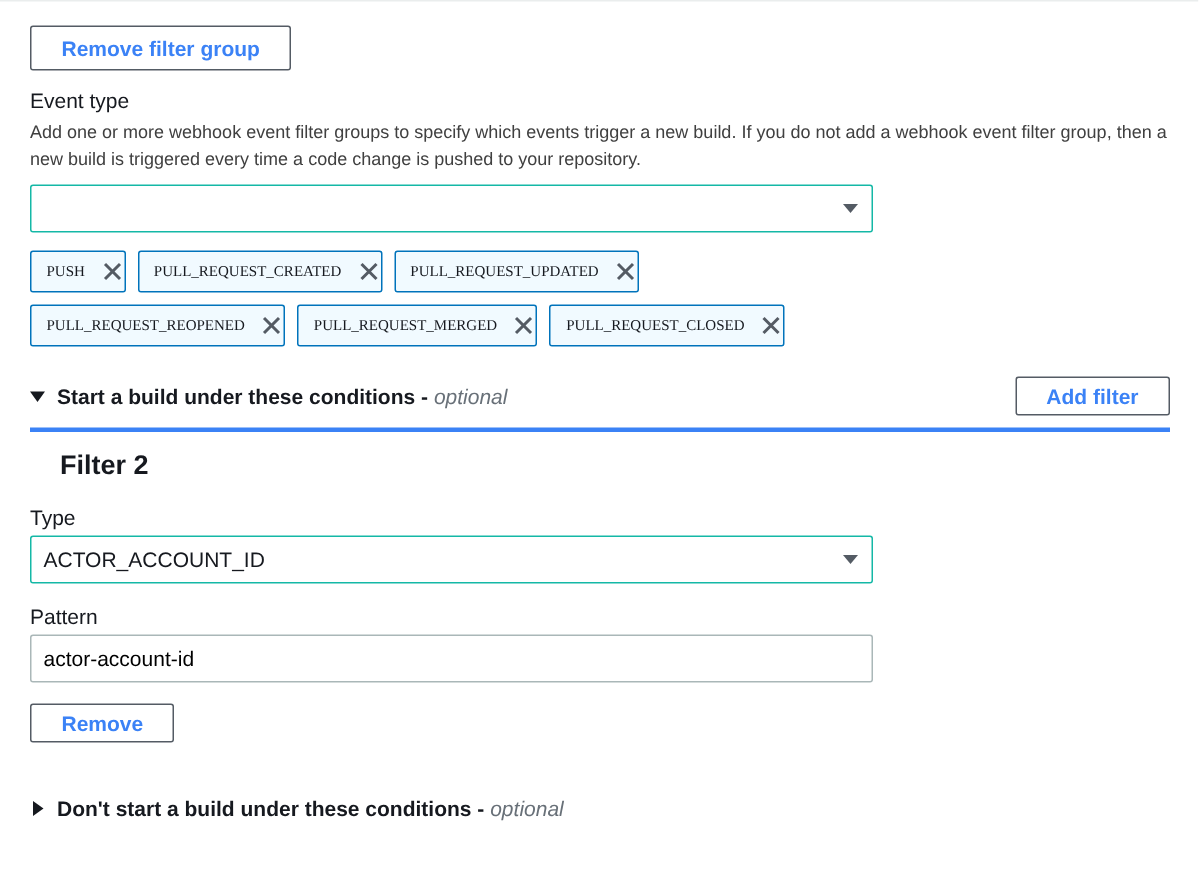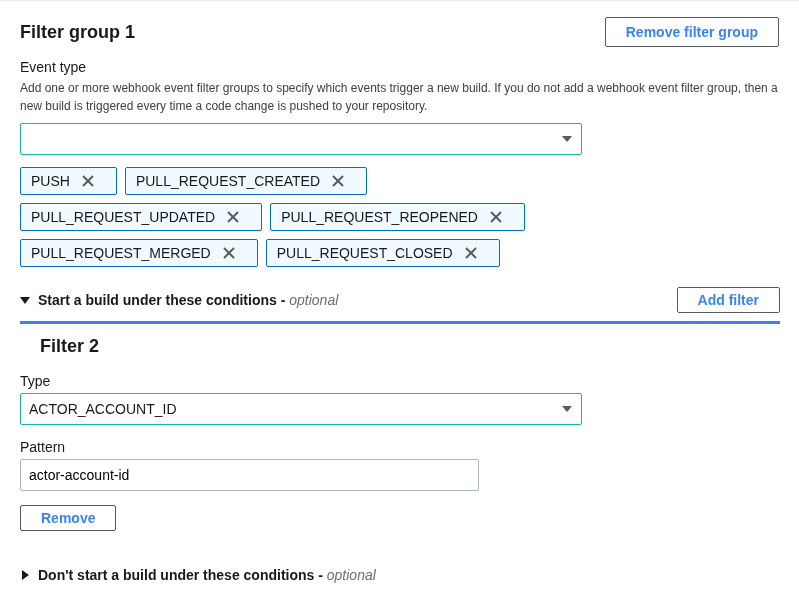--- a/index.html
+++ b/index.html
@@ -97,23 +97,24 @@
       gap: 8px;
       margin-bottom: 20px;
       max-width: 562px;
     }
     .token {
       display: inline-flex;
       align-items: center;
       background: #f1faff;
       border: 1px solid #0073bb;
       border-radius: 2px;
-      padding: 5px 20px 5px 10px;
-      font-size: 14px;
-      color: #16191f;
+      padding: 5px 0 5px 10px;
+      font-size: 10px;
+      color: #16191f;
+      font-family: Liberation Serif, serif;
     }
     .token-label {
       margin-right: 10px;
     }
     .token-close {
       display: inline-flex;
       align-items: center;
       justify-content: center;
       cursor: pointer;
       width: 16px;
@@ -167,21 +168,21 @@
     .filter-title {
       font-size: 18px;
       font-weight: 700;
       margin-bottom: 16px;
       padding-left: 20px;
     }
     .form-row {
       margin-bottom: 14px;
     }
     .text-input {
-      width: 459px;
+      width: 562px;
       height: 32px;
       border: 1px solid #aab7b8;
       border-radius: 2px;
       padding: 4px 8px;
       font-size: 14px;
       font-family: inherit;
     }
     .remove-row {
       margin-bottom: 28px;
     }
@@ -191,21 +192,20 @@
       cursor: pointer;
       gap: 8px;
       padding-top: 8px;
     }
   </style>
 </head>
 <body>
 
 <div class="container">
   <div class="header-row">
-    <div class="header-title">Filter group 1</div>
     <button class="btn">Remove filter group</button>
   </div>
 
   <div class="form-row">
     <label class="field-label">Event type</label>
     <div class="field-description">Add one or more webhook event filter groups to specify which events trigger a new build. If you do not add a webhook event filter group, then a new build is triggered every time a code change is pushed to your repository.</div>
     <div class="select-wrapper">
       <div class="select-input"></div>
       <span class="select-caret">
         <svg viewBox="0 0 10 6">

